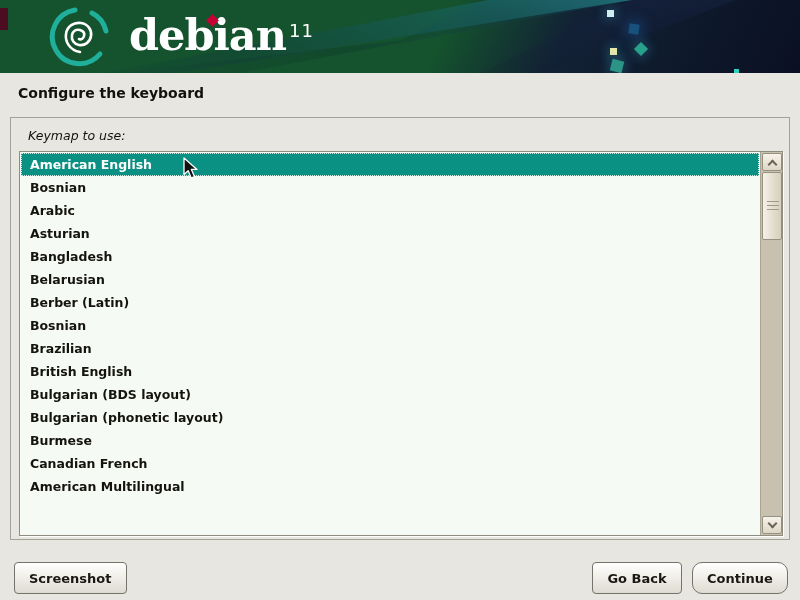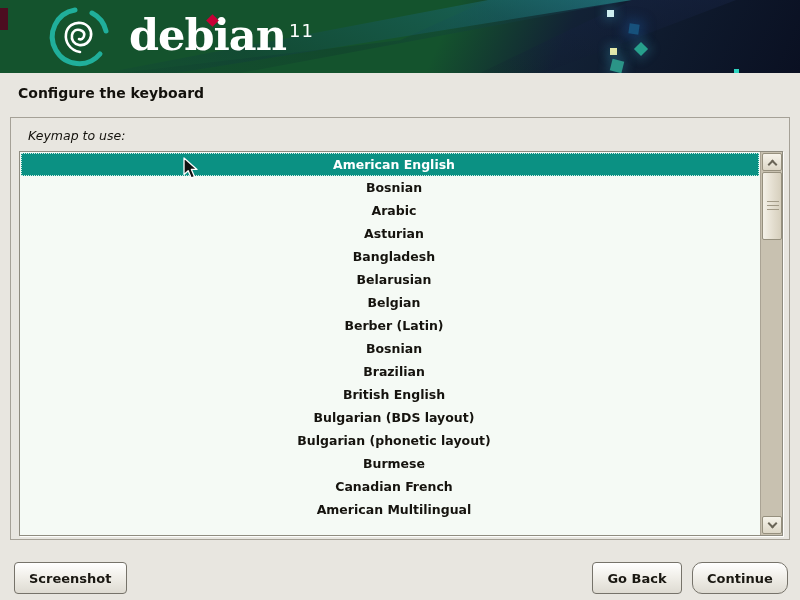--- a/index.html
+++ b/index.html
@@ -39,21 +39,21 @@
 
   
   .page-title { position:absolute; left:18px; top:85px; font-size:14px; font-weight:bold; color:#13110c; }
 
   
   .panel { position:absolute; left:10px; top:117px; width:780px; height:423px;
     border:1px solid #a5a197; background:#e8e6e0; }
   .panel-label { position:absolute; left:17px; top:10px; font-size:12.5px; font-style:italic; color:#14120d; }
 
   .listbox { position:absolute; left:8px; top:33px; width:764px; height:385px;
-    background:#f5faf5; border:1px solid #8f8c80; box-shadow:1px 1px 0 #fdfdfb; overflow:hidden;text-align:center; }
+    background:#f5faf5; border:1px solid #8f8c80; box-shadow:1px 1px 0 #fdfdfb; overflow:hidden; }
   .rows { position:absolute; left:1px; top:1px; right:23px; bottom:0; overflow:hidden; }
   .row { height:23px; line-height:21px; padding-left:8px; font-size:12.5px; font-weight:bold;
     color:#15130e; border:1px dotted transparent; white-space:nowrap; }
   .row.selected { background:#0b9183; color:#ffffff; border:1px dotted #cdeee6; }
 
   
   .scrollbar { position:absolute; top:0; right:0; width:22px; height:100%;
     background:#c8c1b0; border-left:1px solid #aaa394; }
   .sb-btn { position:absolute; left:1px; width:20px; height:18px;
     background:linear-gradient(#f6f3ea,#ddd7c7); border:1px solid #96907e; border-radius:2px;
@@ -118,21 +118,20 @@
     <div class="panel-label">Keymap to use:</div>
 
     <div class="listbox">
       <div class="rows">
           <div class="row selected">American English</div>
           <div class="row">Bosnian</div>
           <div class="row">Arabic</div>
           <div class="row">Asturian</div>
           <div class="row">Bangladesh</div>
           <div class="row">Belarusian</div>
-          <div class="row">Belgian</div>
           <div class="row">Berber (Latin)</div>
           <div class="row">Bosnian</div>
           <div class="row">Brazilian</div>
           <div class="row">British English</div>
           <div class="row">Bulgarian (BDS layout)</div>
           <div class="row">Bulgarian (phonetic layout)</div>
           <div class="row">Burmese</div>
           <div class="row">Canadian French</div>
           <div class="row">American Multilingual</div>
         </div>

